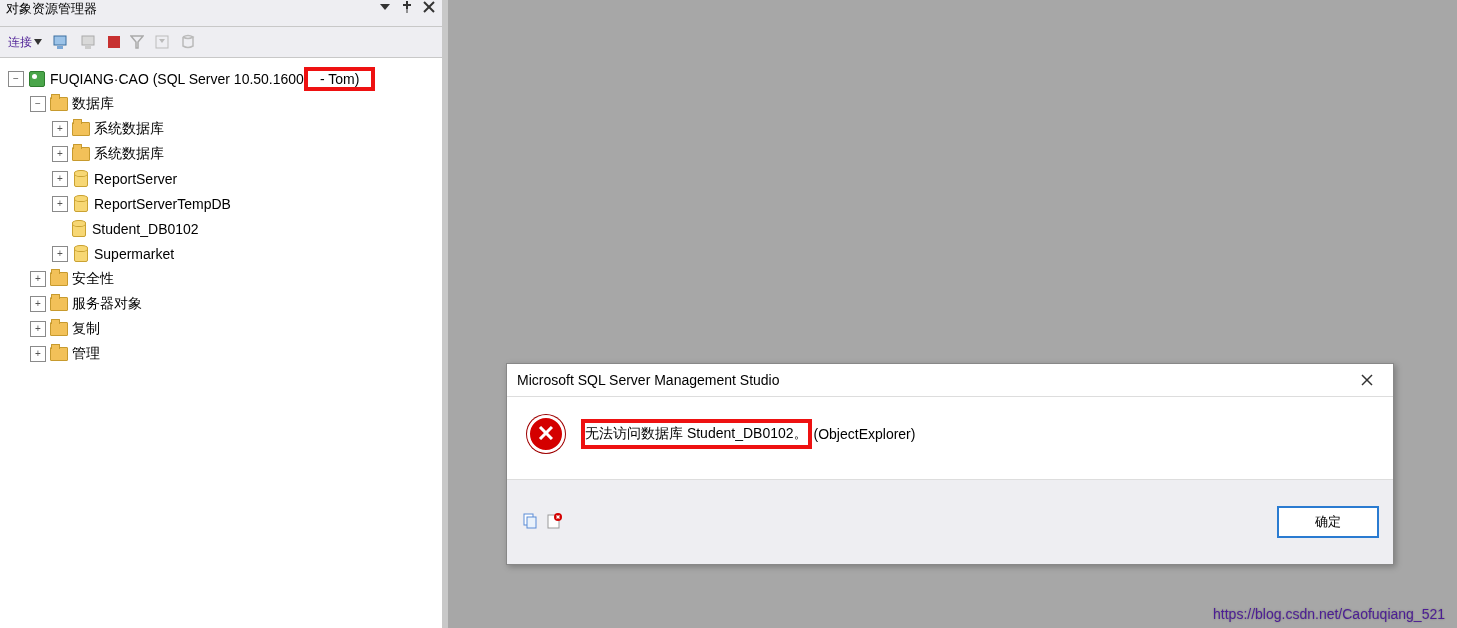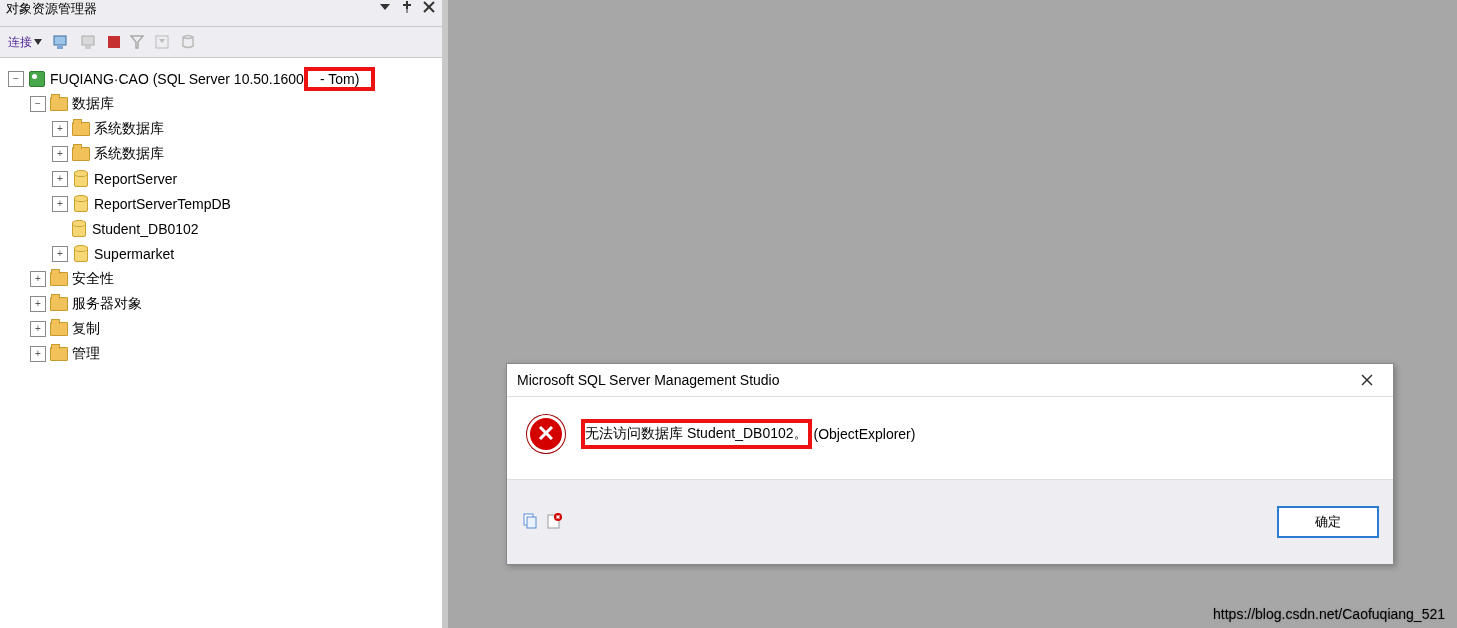--- a/index.html
+++ b/index.html
@@ -32,21 +32,21 @@
   .dlg-close{width:32px;height:24px;display:flex;align-items:center;justify-content:center;font-size:14px;color:#333;}
   .dlg-body{display:flex;align-items:center;gap:16px;padding:18px 20px 26px 20px;}
   .dlg-err-icon{width:38px;height:38px;border-radius:50%;background:#d40000;display:flex;align-items:center;justify-content:center;box-shadow:inset 0 0 0 3px #fff, 0 0 0 1px #900;}
   .dlg-err-icon .x{color:#fff;font-weight:bold;font-size:22px;}
   .dlg-msg{font-size:14px;display:flex;align-items:center;}
   .dlg-msg .boxed{border:4px solid #e11;padding:2px 0;margin-right:2px;}
   .dlg-footer{display:flex;align-items:center;padding:26px 14px;background:#eeeef2;border-top:1px solid #ddd;}
   .dlg-footer-icons{display:flex;gap:6px;}
   .dlg-footer-spacer{flex:1;}
   .ok-btn{min-width:98px;height:28px;background:#fff;border:2px solid #2a7bd1;font-size:13px;display:flex;align-items:center;justify-content:center;}
-  .watermark{position:absolute;right:12px;bottom:6px;color:#000000;font-size:14px;text-shadow:0 0 2px rgba(0,0,0,.3);}
+  .watermark{position:absolute;right:12px;bottom:6px;color:#4c1d95;font-size:14px;text-shadow:0 0 2px rgba(0,0,0,.3);}
   
   .folder{width:16px;height:12px;background:#f2c159;border:1px solid #c79a2e;border-radius:1px;position:relative;}
   .folder:before{content:"";position:absolute;top:-4px;left:0;width:7px;height:4px;background:#f2c159;border:1px solid #c79a2e;border-bottom:none;border-radius:1px 1px 0 0;}
   .db{width:12px;height:14px;background:#f7d774;border:1px solid #caa232;border-radius:3px 3px 2px 2px;position:relative;}
   .db:before{content:"";position:absolute;top:-2px;left:-1px;right:-1px;height:5px;background:#f7d774;border:1px solid #caa232;border-radius:6px/3px;}
   .srv{width:14px;height:14px;border-radius:2px;background:#4aa64a;border:1px solid #2e7d2e;position:relative;}
   .srv:before{content:"";position:absolute;left:2px;top:2px;width:5px;height:5px;border-radius:50%;background:#fff;}
 </style>
 </head>
 <body>

